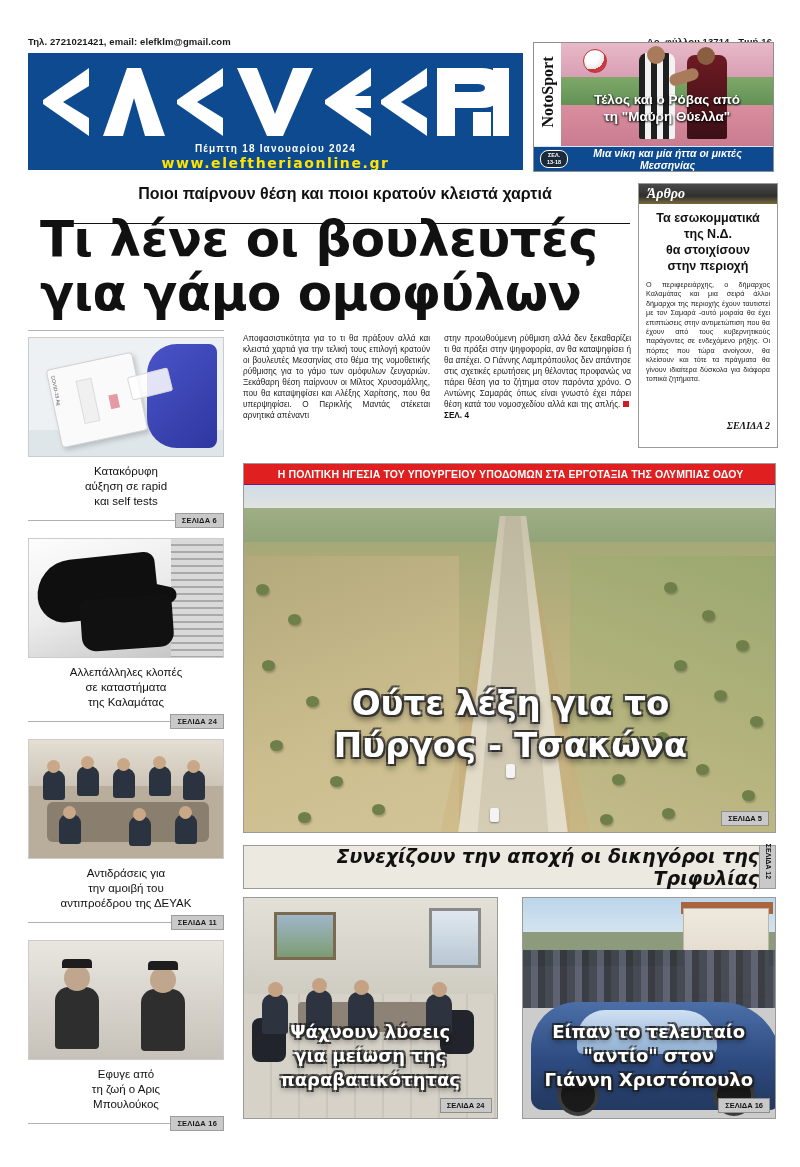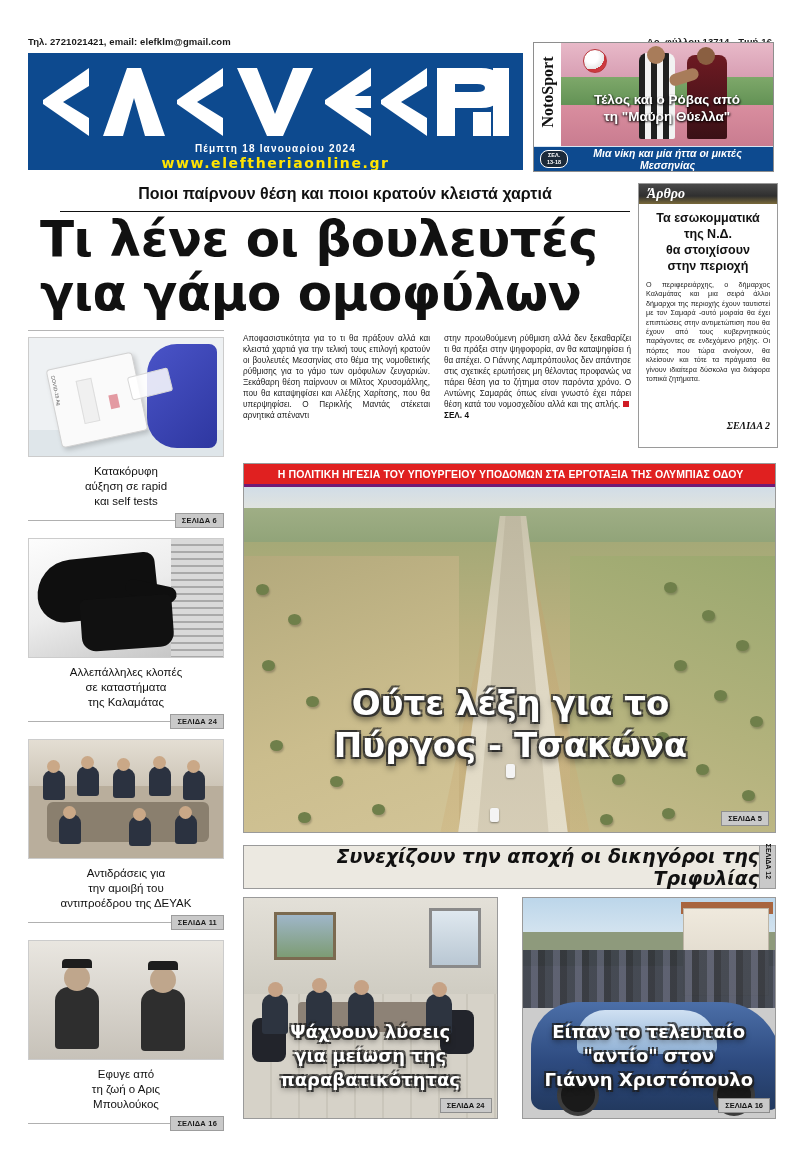--- a/index.html
+++ b/index.html
@@ -30,21 +30,21 @@
   .sp-p1head{position:absolute;left:86px;top:3px;width:18px;height:18px;border-radius:50%;background:#a87c5a;}
   .sp-p2{position:absolute;left:126px;top:12px;width:40px;height:84px;background:linear-gradient(180deg,#6d1a22 0%,#3a1016 100%);border-radius:8px 8px 2px 2px;}
   .sp-p2head{position:absolute;left:136px;top:4px;width:18px;height:18px;border-radius:50%;background:#8a5f41;}
   .sp-arm{position:absolute;left:108px;top:28px;width:30px;height:12px;background:#a87c5a;border-radius:6px;transform:rotate(-18deg);}
   .sport-head{position:absolute;left:27px;top:48px;width:212px;text-align:center;color:#fff;font-size:13.5px;line-height:17px;font-weight:bold;text-shadow:1px 1px 2px rgba(0,0,0,.85),-1px 1px 2px rgba(0,0,0,.6);}
   .sport-bar{position:absolute;left:0;bottom:0;width:239px;height:24px;background:#0d4a8f;display:flex;align-items:center;}
   .sel-oval{margin-left:6px;width:26px;height:16px;border-radius:8px;background:#1b2a3a;color:#fff;font-size:5.5px;font-weight:bold;line-height:7px;display:flex;flex-direction:column;align-items:center;justify-content:center;border:1px solid #fff;}
   .sport-bar-text{flex:1;text-align:center;color:#fff;font-size:10.5px;font-weight:bold;font-style:italic;padding-right:6px;}
 
   
-  .kicker{position:absolute;left:60px;top:185px;width:570px;text-align:center;font-size:16px;font-weight:bold;color:#111;border-bottom:1.5px solid #111;padding-bottom:8px;}
+  .kicker{position:absolute;left:60px;top:185px;width:570px;text-align:center;font-size:16px;font-weight:bold;color:#111;border-bottom:1.5px solid #111;padding-bottom:20px;}
   .lead-head{position:absolute;left:40px;top:212px;width:600px;text-align:left;font-size:50px;line-height:54px;font-weight:bold;color:#111;letter-spacing:-.5px;font-family:"DejaVu Sans",sans-serif;}
 
   
   .artbox{position:absolute;left:638px;top:183px;width:138px;height:263px;border:1px solid #9a9a9a;background:#fff;}
   .artbox-title{height:20px;background:linear-gradient(180deg,#4a4a4a 0%,#2f2f2f 60%,#7a6a3a 100%);color:#fff;font-family:"Liberation Serif",serif;font-style:italic;font-weight:bold;font-size:14px;padding-left:8px;line-height:20px;}
   .artbox-head{padding:6px 6px 4px;text-align:center;font-size:12.5px;line-height:16px;font-weight:bold;color:#111;}
   .artbox-body{padding:2px 7px 0;font-size:7.2px;line-height:9.4px;text-align:justify;color:#222;}
   .artbox-sel{position:absolute;right:7px;bottom:16px;font-size:10px;font-weight:bold;font-style:italic;font-family:"Liberation Serif",serif;text-align:center;}
 
   
@@ -91,21 +91,21 @@
 
   
   .ph-obit{background:#cfcbc4;}
   .ob-bg{position:absolute;left:0;top:0;width:196px;height:120px;background:linear-gradient(180deg,#e9e6e0 0%,#c6c1b8 100%);}
   .ob-m{position:absolute;width:44px;height:62px;background:#2e2e2e;border-radius:14px 14px 4px 4px;}
   .ob-mh{position:absolute;width:26px;height:26px;border-radius:50%;background:#bfa68c;}
   .ob-cap{position:absolute;width:30px;height:9px;background:#1d1d1d;border-radius:4px 4px 0 0;}
 
   
   .mainphoto{position:absolute;left:243px;top:463px;width:533px;height:370px;border:1px solid #9a9a9a;box-sizing:border-box;overflow:hidden;background:#cdbf9a;}
-  .mp-banner{position:absolute;left:0;top:0;width:533px;height:20px;background:#e02020;border-bottom:3px solid #701a75;display:flex;align-items:center;justify-content:center;z-index:5;}
+  .mp-banner{position:absolute;left:0;top:0;width:533px;height:20px;background:#e02020;border-bottom:1px solid #701a75;display:flex;align-items:center;justify-content:center;z-index:5;}
   .mp-banner span{color:#fff;font-size:10.5px;font-weight:bold;letter-spacing:.1px;}
   .mp-sky{position:absolute;left:0;top:20px;width:533px;height:34px;background:linear-gradient(180deg,#cfdce8 0%,#e7e6dc 100%);}
   .mp-far{position:absolute;left:0;top:44px;width:533px;height:40px;background:linear-gradient(180deg,#9fae85 0%,#8fa277 100%);}
   .mp-land{position:absolute;left:0;top:78px;width:533px;height:292px;background:linear-gradient(180deg,#a5a977 0%,#b9b07e 30%,#c9b98a 70%,#c2b183 100%);}
   .mp-fieldL{position:absolute;left:0;top:92px;width:215px;height:278px;background:linear-gradient(160deg,#b3a97c 0%,#cbbd8d 60%,#d2c497 100%);}
   .mp-fieldR{position:absolute;right:0;top:92px;width:205px;height:278px;background:linear-gradient(200deg,#9aa86f 0%,#b2b27c 55%,#c6bb8b 100%);}
   .mp-road{position:absolute;left:214px;top:52px;width:110px;height:318px;background:linear-gradient(180deg,#c9c3ac 0%,#ddd6c2 40%,#e4ddc9 100%);
     clip-path:polygon(38% 0%,62% 0%,100% 100%,0% 100%);}
   .mp-road2{position:absolute;left:222px;top:52px;width:94px;height:318px;background:linear-gradient(180deg,#bdb69f 0%,#d3cab3 100%);
     clip-path:polygon(42% 0%,58% 0%,88% 100%,12% 100%);opacity:.85;}

